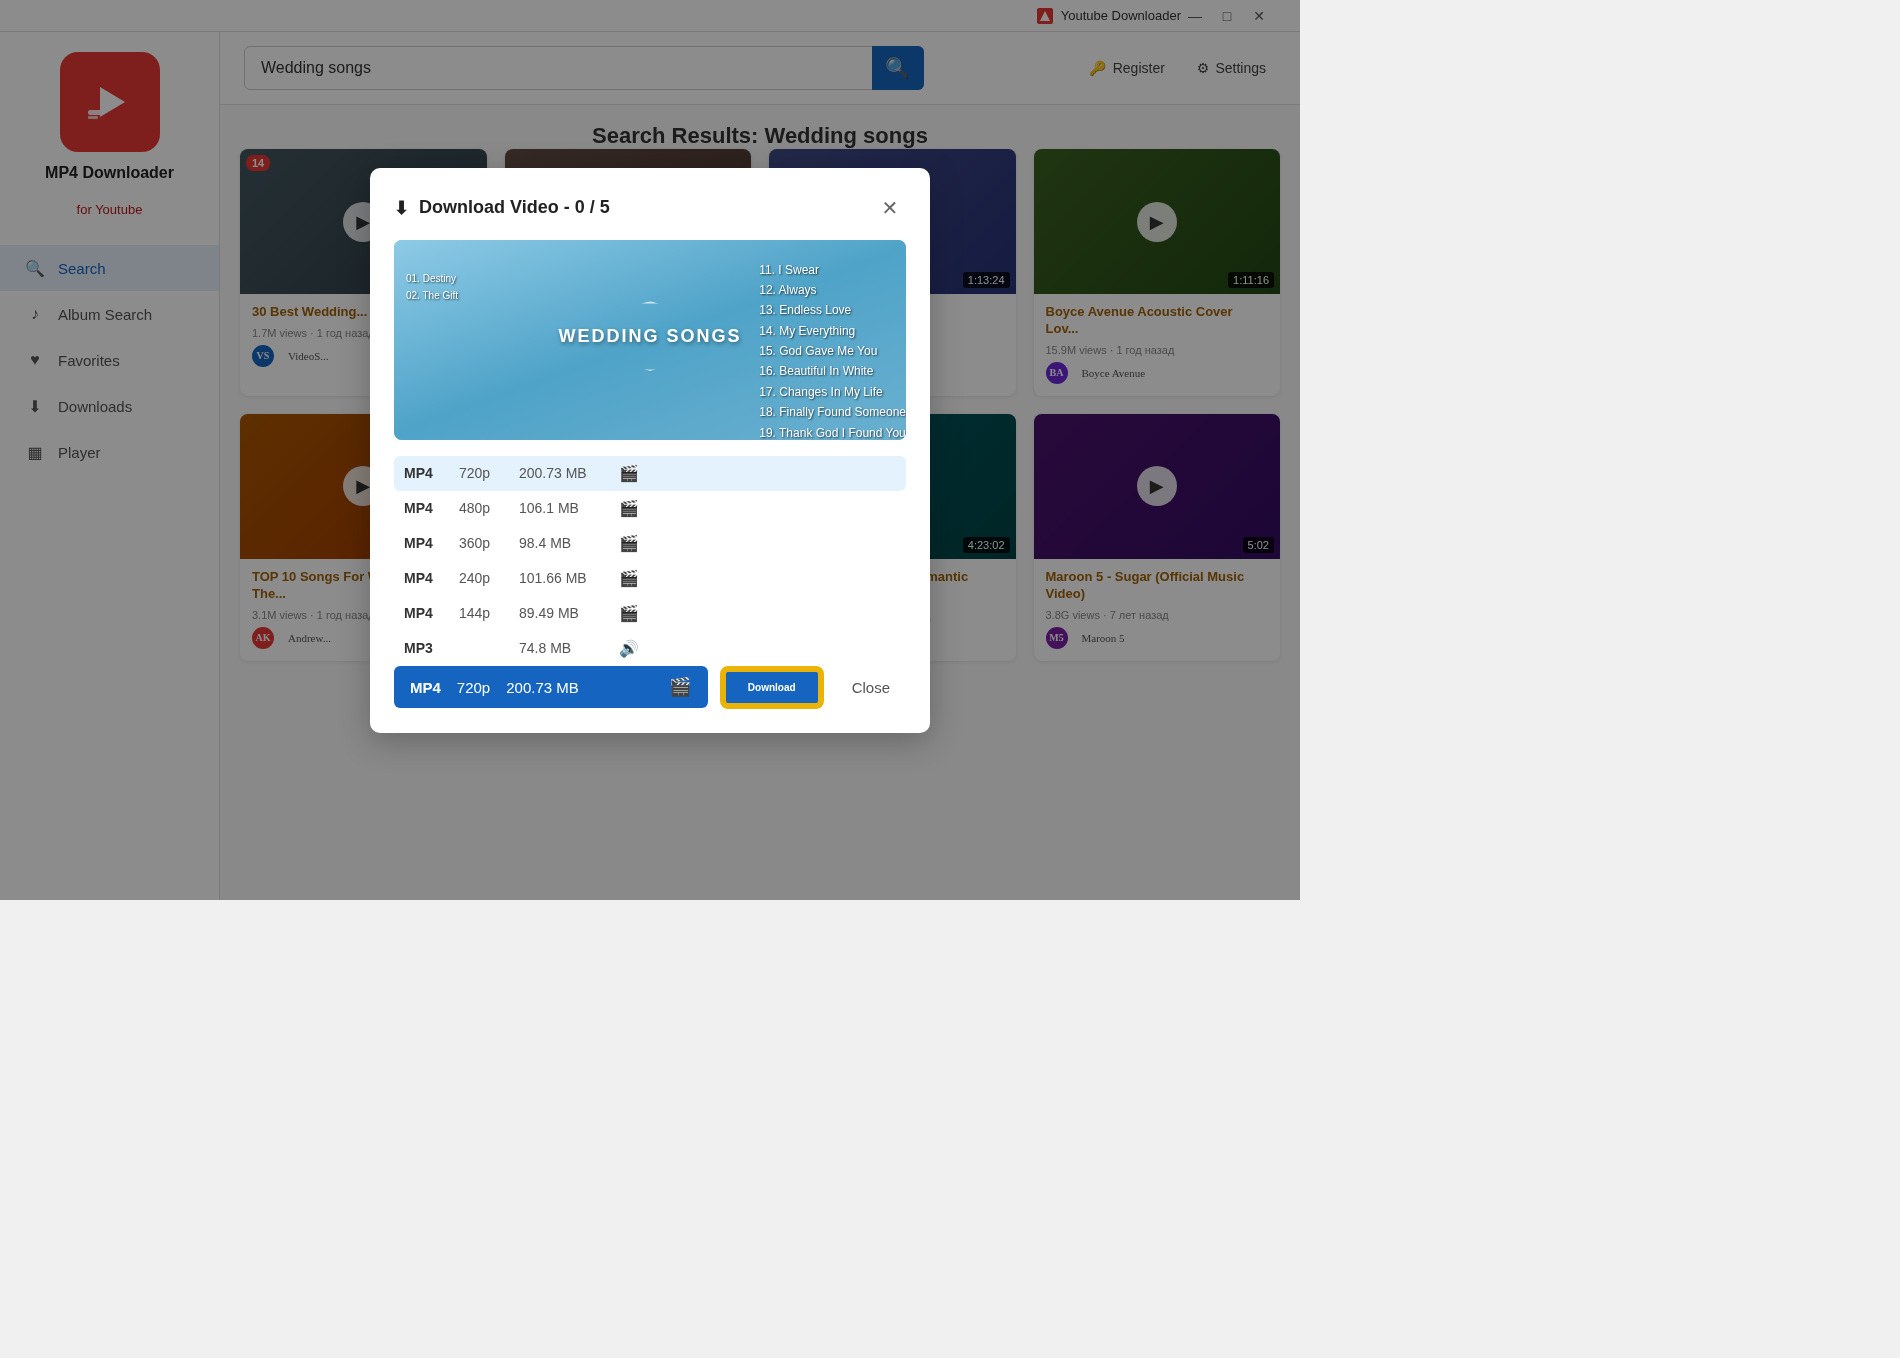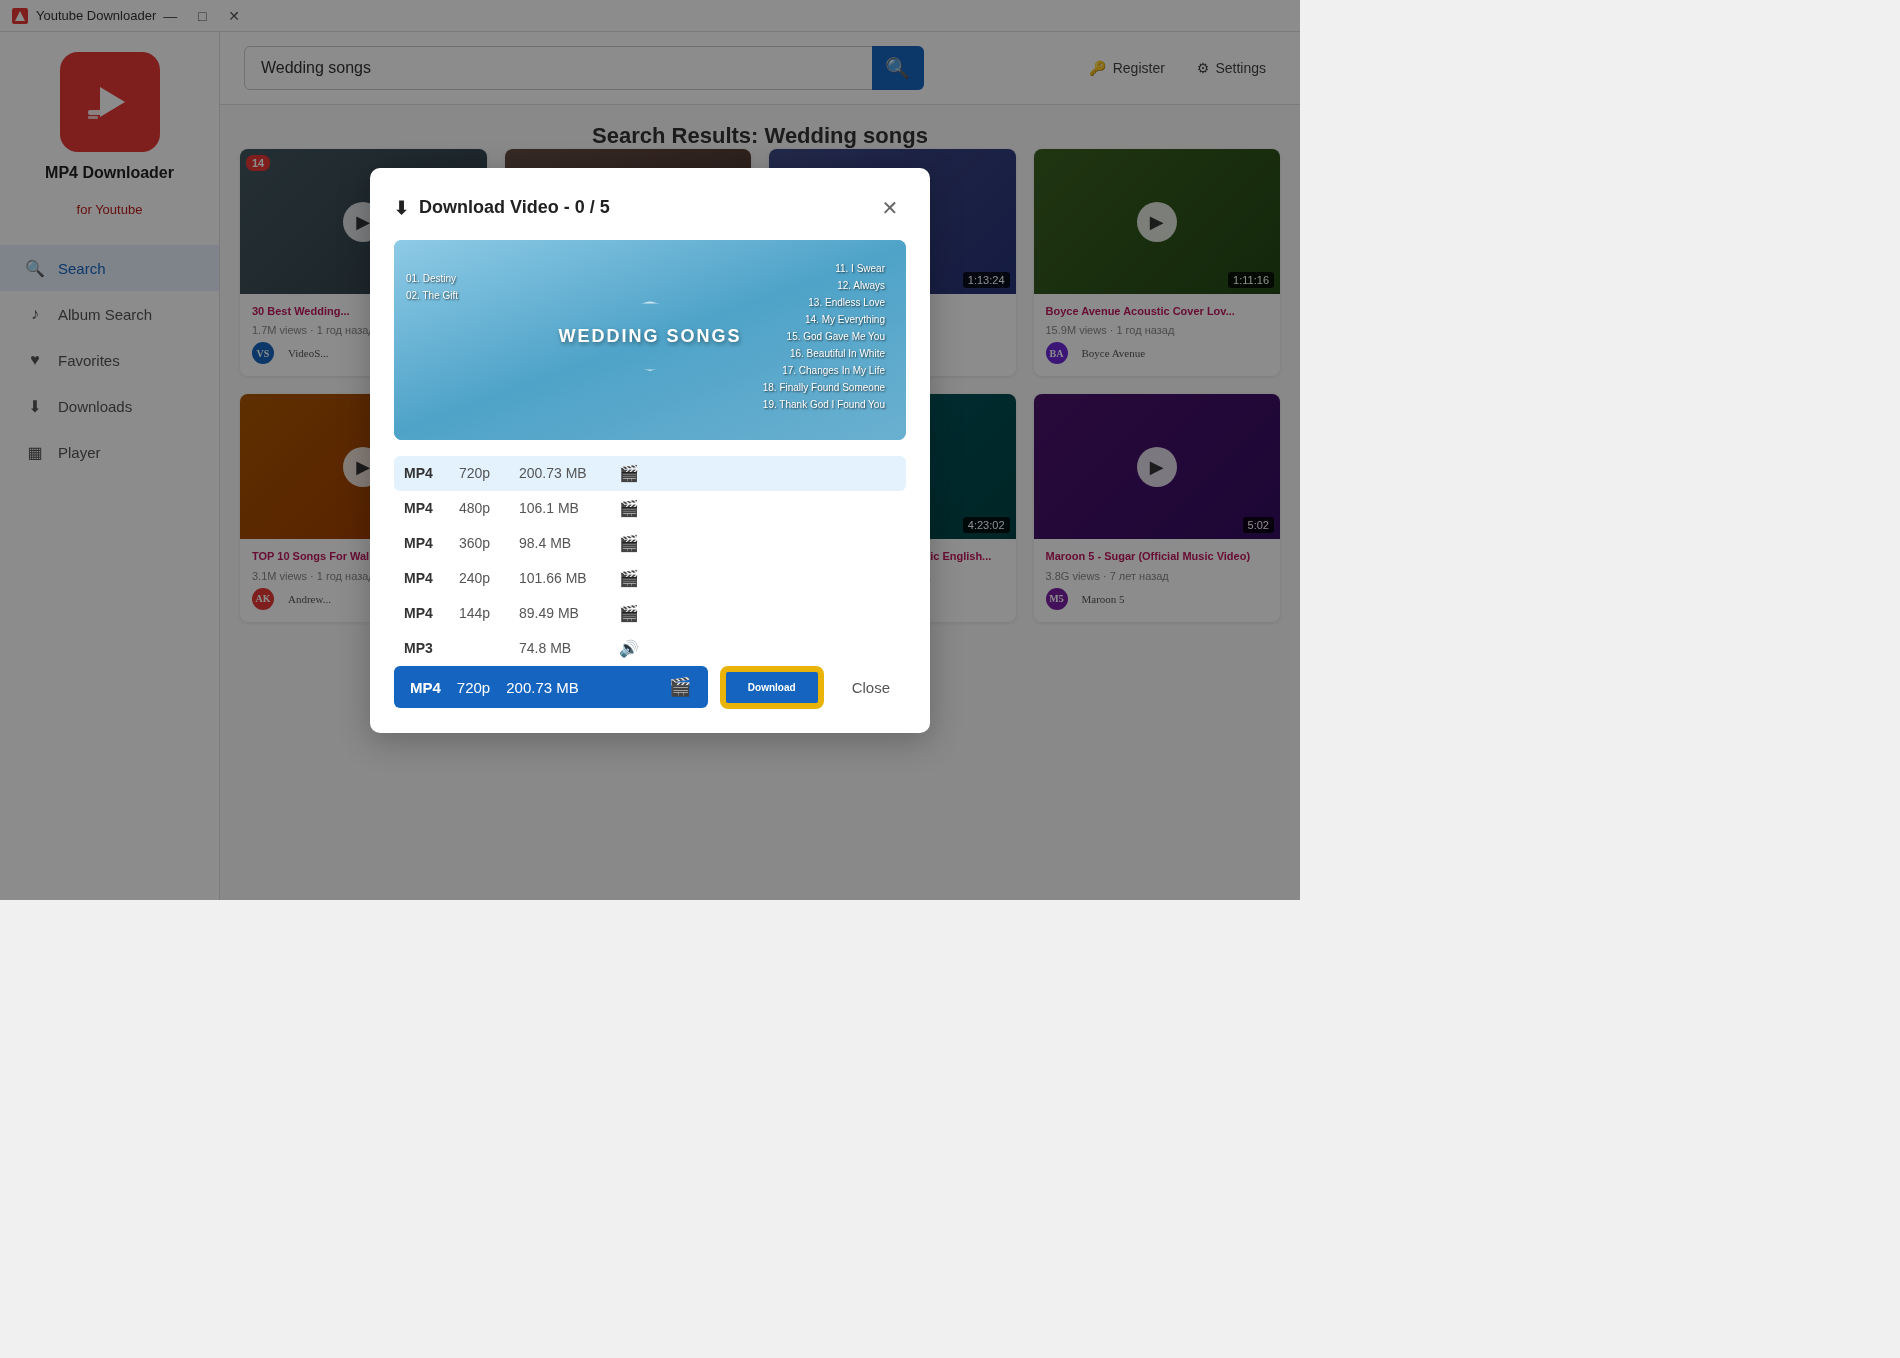--- a/index.html
+++ b/index.html
@@ -5,22 +5,22 @@
     * { box-sizing: border-box; margin: 0; padding: 0; }
     body { font-family: 'Segoe UI', Arial, sans-serif; background: #f0f0f0; width: 1300px; height: 900px; overflow: hidden; position: relative; }
 
     
     .titlebar {
       background: #fff;
       border-bottom: 1px solid #ddd;
       height: 32px;
       display: flex;
       align-items: center;
-      padding: 0 12px;
-      justify-content: flex-start;
+      padding: 0 27px;
+      justify-content: flex-end;
     }
     .titlebar-left { display: flex; align-items: center; gap: 8px; font-size: 13px; color: #333; }
     .titlebar-icon { width: 16px; height: 16px; background: #e53935; border-radius: 2px; display: flex; align-items: center; justify-content: center; }
     .titlebar-controls { display: flex; gap: 4px; }
     .titlebar-btn { width: 28px; height: 28px; border: none; background: transparent; cursor: pointer; display: flex; align-items: center; justify-content: center; font-size: 14px; color: #555; border-radius: 4px; }
 
     
     .app-container { display: flex; height: calc(900px - 32px); }
 
     
@@ -128,21 +128,21 @@
       position: absolute; bottom: 6px; right: 6px;
       background: rgba(0,0,0,0.75); color: #fff; font-size: 11px;
       padding: 2px 5px; border-radius: 3px;
     }
     .video-badge {
       position: absolute; top: 6px; left: 6px;
       background: #e53935; color: #fff; font-size: 11px;
       padding: 2px 6px; border-radius: 7px; font-weight: 700;
     }
     .video-info { padding: 10px 12px 12px; }
-    .video-title { font-size: 11px; font-weight: 600; color: #be185d; margin-bottom: 6px; line-height: 1.3; }
+    .video-title { font-size: 13px; font-weight: 600; color: #a16207; margin-bottom: 6px; line-height: 1.3; }
     .video-meta { font-size: 11px; color: #888; margin-bottom: 6px; }
     .video-channel { display: flex; align-items: center; gap: 14px; font-size: 11px; color: #555; font-family: Liberation Serif, serif; }
     .channel-avatar { width: 22px; height: 22px; border-radius: 50%; display: flex; align-items: center; justify-content: center; color: #fff; font-size: 10px; font-weight: 700; flex-shrink: 0; }
 
     
     .results-area::-webkit-scrollbar { width: 8px; }
     .results-area::-webkit-scrollbar-track { background: #f0f0f0; }
     .results-area::-webkit-scrollbar-thumb { background: #1565c0; border-radius: 4px; }
 
     
@@ -444,21 +444,21 @@
     <div class="modal-thumb thumb-wedding">
       <div style="position:absolute;top:0;left:0;right:0;bottom:0;background:linear-gradient(160deg,#8ecae6,#4fa3c8,#6ab0d0);"></div>
       <div style="position:absolute;top:50%;left:50%;transform:translate(-50%,-55%);z-index:2;">
         <div style="border:2.5px solid rgba(255,255,255,0.7);padding:12px 40px;clip-path:polygon(8% 50%,50% 0%,92% 50%,50% 100%);background:transparent;width:260px;height:70px;display:flex;align-items:center;justify-content:center;">
         </div>
         <div style="position:absolute;top:50%;left:50%;transform:translate(-50%,-50%);font-size:18px;font-weight:900;color:#fff;text-shadow:1px 2px 4px rgba(0,0,0,0.4);letter-spacing:2px;white-space:nowrap;">WEDDING SONGS</div>
       </div>
       <div style="position:absolute;left:12px;top:30px;font-size:10px;color:#fff;text-shadow:1px 1px 2px rgba(0,0,0,0.7);line-height:1.7;z-index:3;">
         01. Destiny<br>02. The Gift
       </div>
-      <div style="position:absolute;right:21px;top:20px;font-size:10px;color:#fff;text-shadow:1px 1px 2px rgba(0,0,0,0.7);line-height:1.7;text-align:right;z-index:3;">
+      <div style="position:absolute;right:0;top:20px;font-size:12px;color:#fff;text-shadow:1px 1px 2px rgba(0,0,0,0.7);line-height:1.7;text-align:left;z-index:3;">
         11. I Swear<br>12. Always<br>13. Endless Love<br>14. My Everything<br>15. God Gave Me You<br>16. Beautiful In White<br>17. Changes In My Life<br>18. Finally Found Someone<br>19. Thank God I Found You
       </div>
     </div>
 
     <div>
       <div class="format-row selected">
         <span class="format-type">MP4</span>
         <span class="format-res">720p</span>
         <span class="format-size">200.73 MB</span>
         <span class="format-icon">🎬</span>

